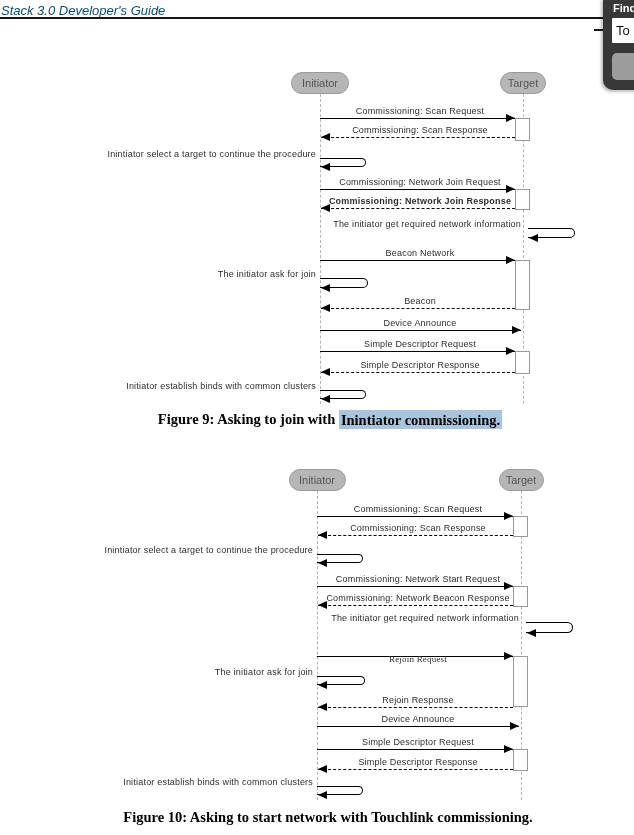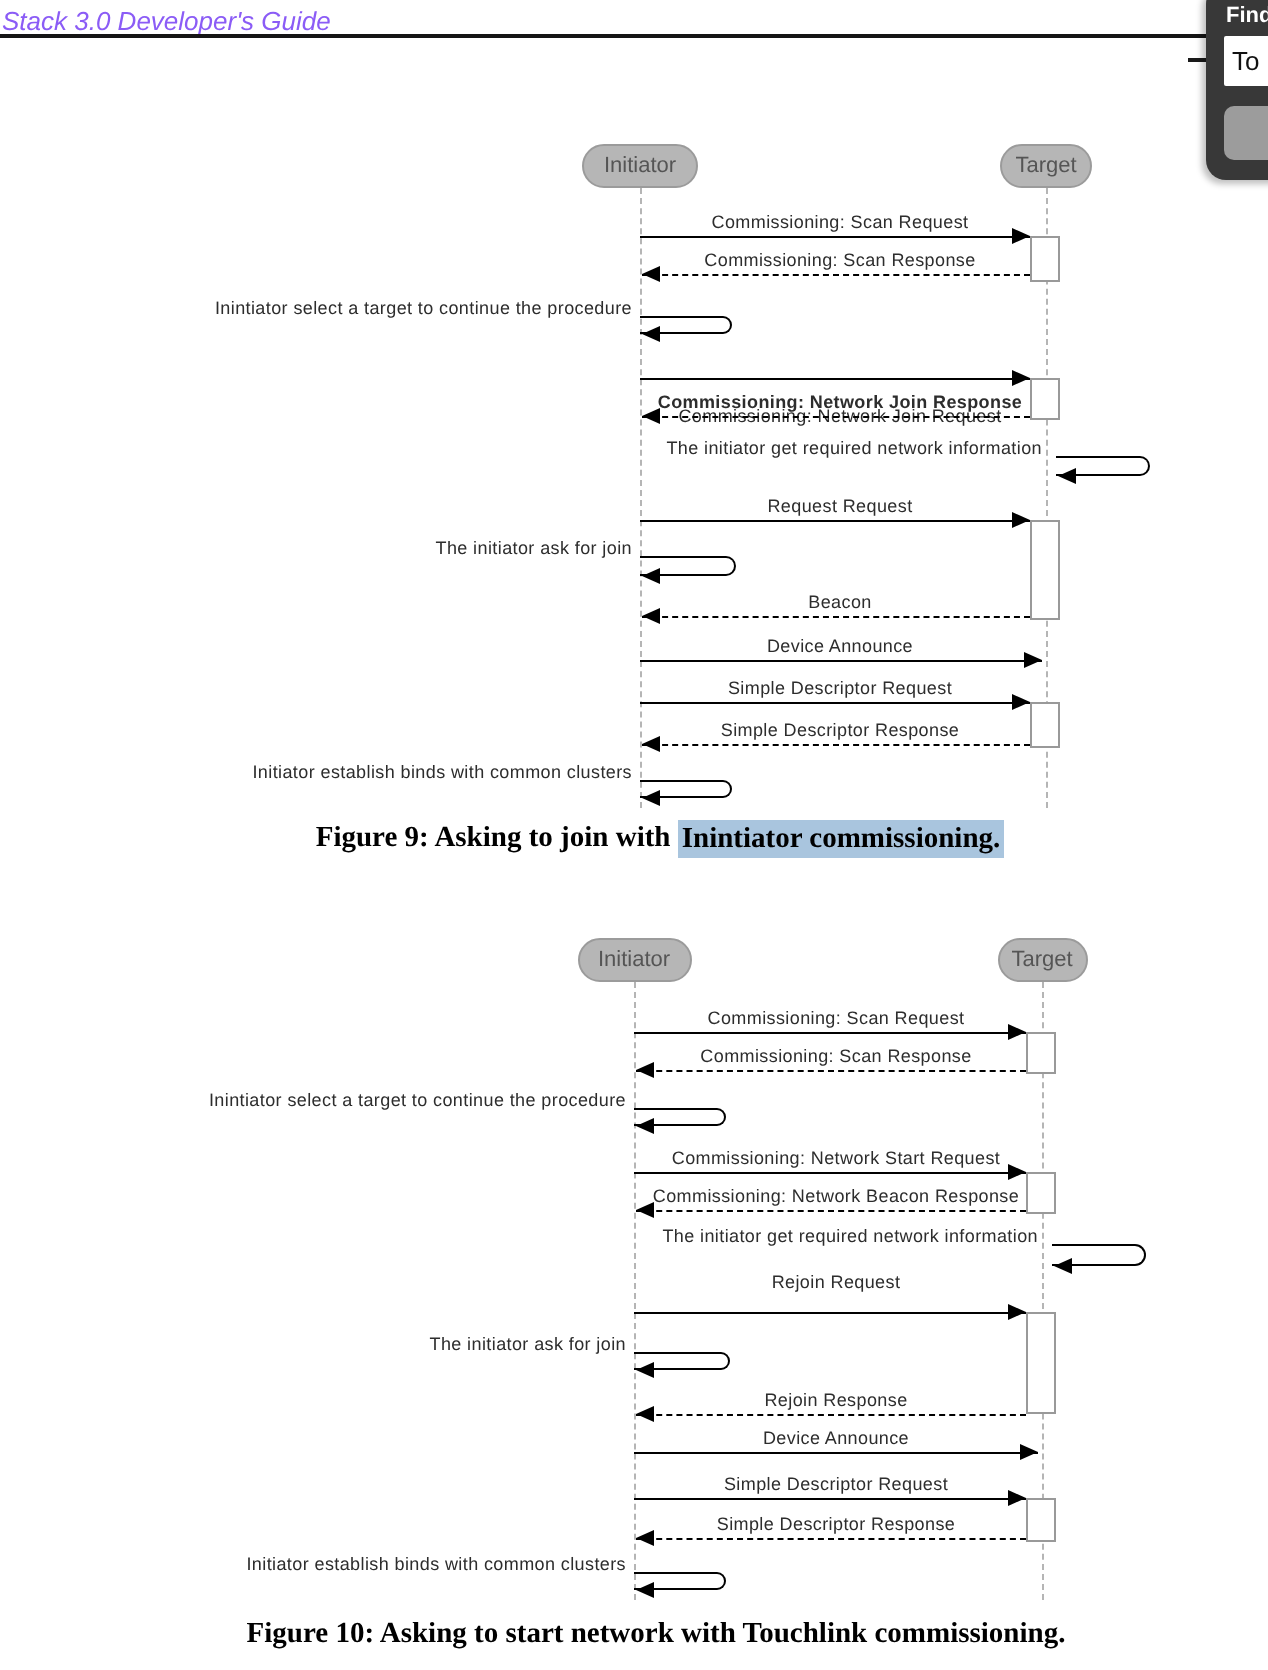--- a/index.html
+++ b/index.html
@@ -2,21 +2,21 @@
 <html style="--highlight: #a9c5de; --popup-bg: #383838; --popup-button: #9c9c9c; --pill-fill: #b6b6b6; --pill-border: #9b9b9b; --lifeline: #b5b5b5; --activation-border: #999999;"><head>
 <meta charset="utf-8">
 <style>
   :root{
     --highlight:#a9c5de; --popup-bg:#383838; --popup-button:#9c9c9c;
     --pill-fill:#b6b6b6; --pill-border:#9b9b9b; --lifeline:#b5b5b5; --activation-border:#999999;
   }
   html,body{margin:0;padding:0;background:#fff;}
   .page{position:relative;width:634px;height:835px;overflow:hidden;background:#fff;
         font-family:"Liberation Sans",sans-serif;}
-  .doc-title{position:absolute;left:1px;top:3px;font-size:13px;font-style:italic;color:#8b5cf6;white-space:nowrap;}
+  .doc-title{position:absolute;left:1px;top:3px;font-size:13px;font-style:italic;color:#0c4a6e;white-space:nowrap;}
   .doc-rule{position:absolute;left:0;top:17px;width:604px;height:1.5px;background:#151515;}
   .line-frag{position:absolute;left:594px;top:29px;width:10px;height:2px;background:#1a1a1a;}
 
   
   .pill{position:absolute;height:22px;border-radius:11px;background:var(--pill-fill);
         border:1px solid var(--pill-border);color:#555;font-size:11px;line-height:20px;
         text-align:center;box-sizing:border-box;z-index:2;}
   .lifeline{position:absolute;width:0;border-left:1px dashed var(--lifeline);z-index:1;}
   .activation{position:absolute;width:15px;background:#fff;border:1px solid var(--activation-border);
         box-sizing:border-box;z-index:2;}
@@ -66,27 +66,27 @@
       <div class="activation" style="position: absolute; left: 515px; top: 260px; height: 50px;"></div>
       <div class="activation" style="position: absolute; left: 515px; top: 351px; height: 23px;"></div>
       <div class="mline" style="position: absolute; left: 320px; top: 118px; width: 195px;"></div>
       <div class="arr-r" style="position: absolute; left: 506px; top: 114px;"></div>
       <div class="mlabel" style="position: absolute; left: 420px; top: 106px;">Commissioning: Scan Request</div>
       <div class="mline dashed" style="position: absolute; left: 321px; top: 137px; width: 194px;"></div>
       <div class="arr-l" style="position: absolute; left: 321px; top: 133px;"></div>
       <div class="mlabel" style="position: absolute; left: 420px; top: 125px;">Commissioning: Scan Response</div>
       <div class="mline" style="position: absolute; left: 320px; top: 189px; width: 195px;"></div>
       <div class="arr-r" style="position: absolute; left: 506px; top: 185px;"></div>
-      <div class="mlabel" style="position: absolute; left: 420px; top: 177px; margin-top: 26px;">Commissioning: Network Join Request</div>
+      <div class="mlabel" style="position: absolute; left: 420px; top: 177px;">Commissioning: Network Join Request</div>
       <div class="mline dashed" style="position: absolute; left: 321px; top: 208px; width: 194px;"></div>
       <div class="arr-l" style="position: absolute; left: 321px; top: 204px;"></div>
       <div class="mlabel" style="position: absolute; left: 420px; top: 196px; font-weight: bold;">Commissioning: Network Join Response</div>
       <div class="mline" style="position: absolute; left: 320px; top: 260px; width: 195px;"></div>
       <div class="arr-r" style="position: absolute; left: 506px; top: 256px;"></div>
-      <div class="mlabel" style="position: absolute; left: 420px; top: 248px;">Request Request</div>
+      <div class="mlabel" style="position: absolute; left: 420px; top: 248px;">Beacon Network</div>
       <div class="mline dashed" style="position: absolute; left: 321px; top: 308px; width: 194px;"></div>
       <div class="arr-l" style="position: absolute; left: 321px; top: 304px;"></div>
       <div class="mlabel" style="position: absolute; left: 420px; top: 296px;">Beacon</div>
       <div class="mline" style="position: absolute; left: 320px; top: 330px; width: 201px;"></div>
       <div class="arr-r" style="position: absolute; left: 512px; top: 326px;"></div>
       <div class="mlabel" style="position: absolute; left: 420px; top: 318px;">Device Announce</div>
       <div class="mline" style="position: absolute; left: 320px; top: 351px; width: 195px;"></div>
       <div class="arr-r" style="position: absolute; left: 506px; top: 347px;"></div>
       <div class="mlabel" style="position: absolute; left: 420px; top: 339px;">Simple Descriptor Request</div>
       <div class="mline dashed" style="position: absolute; left: 321px; top: 372px; width: 194px;"></div>
@@ -119,21 +119,21 @@
       <div class="arr-l" style="position: absolute; left: 318px; top: 531px;"></div>
       <div class="mlabel" style="position: absolute; left: 418px; top: 523px;">Commissioning: Scan Response</div>
       <div class="mline" style="position: absolute; left: 317px; top: 586px; width: 196px;"></div>
       <div class="arr-r" style="position: absolute; left: 504px; top: 582px;"></div>
       <div class="mlabel" style="position: absolute; left: 418px; top: 574px;">Commissioning: Network Start Request</div>
       <div class="mline dashed" style="position: absolute; left: 318px; top: 605px; width: 195px;"></div>
       <div class="arr-l" style="position: absolute; left: 318px; top: 601px;"></div>
       <div class="mlabel" style="position: absolute; left: 418px; top: 593px;">Commissioning: Network Beacon Response</div>
       <div class="mline" style="position: absolute; left: 317px; top: 656px; width: 196px;"></div>
       <div class="arr-r" style="position: absolute; left: 504px; top: 652px;"></div>
-      <div class="mlabel" style="position: absolute; left: 418px; top: 636px;">Rejoin Request</div>
+      <div class="mlabel" style="position: absolute; left: 418px; top: 654px; font-family: Liberation Serif, serif;">Rejoin Request</div>
       <div class="mline dashed" style="position: absolute; left: 318px; top: 707px; width: 195px;"></div>
       <div class="arr-l" style="position: absolute; left: 318px; top: 703px;"></div>
       <div class="mlabel" style="position: absolute; left: 418px; top: 695px;">Rejoin Response</div>
       <div class="mline" style="position: absolute; left: 317px; top: 726px; width: 202px;"></div>
       <div class="arr-r" style="position: absolute; left: 510px; top: 722px;"></div>
       <div class="mlabel" style="position: absolute; left: 418px; top: 714px;">Device Announce</div>
       <div class="mline" style="position: absolute; left: 317px; top: 749px; width: 196px;"></div>
       <div class="arr-r" style="position: absolute; left: 504px; top: 745px;"></div>
       <div class="mlabel" style="position: absolute; left: 418px; top: 737px;">Simple Descriptor Request</div>
       <div class="mline dashed" style="position: absolute; left: 318px; top: 769px; width: 195px;"></div>

